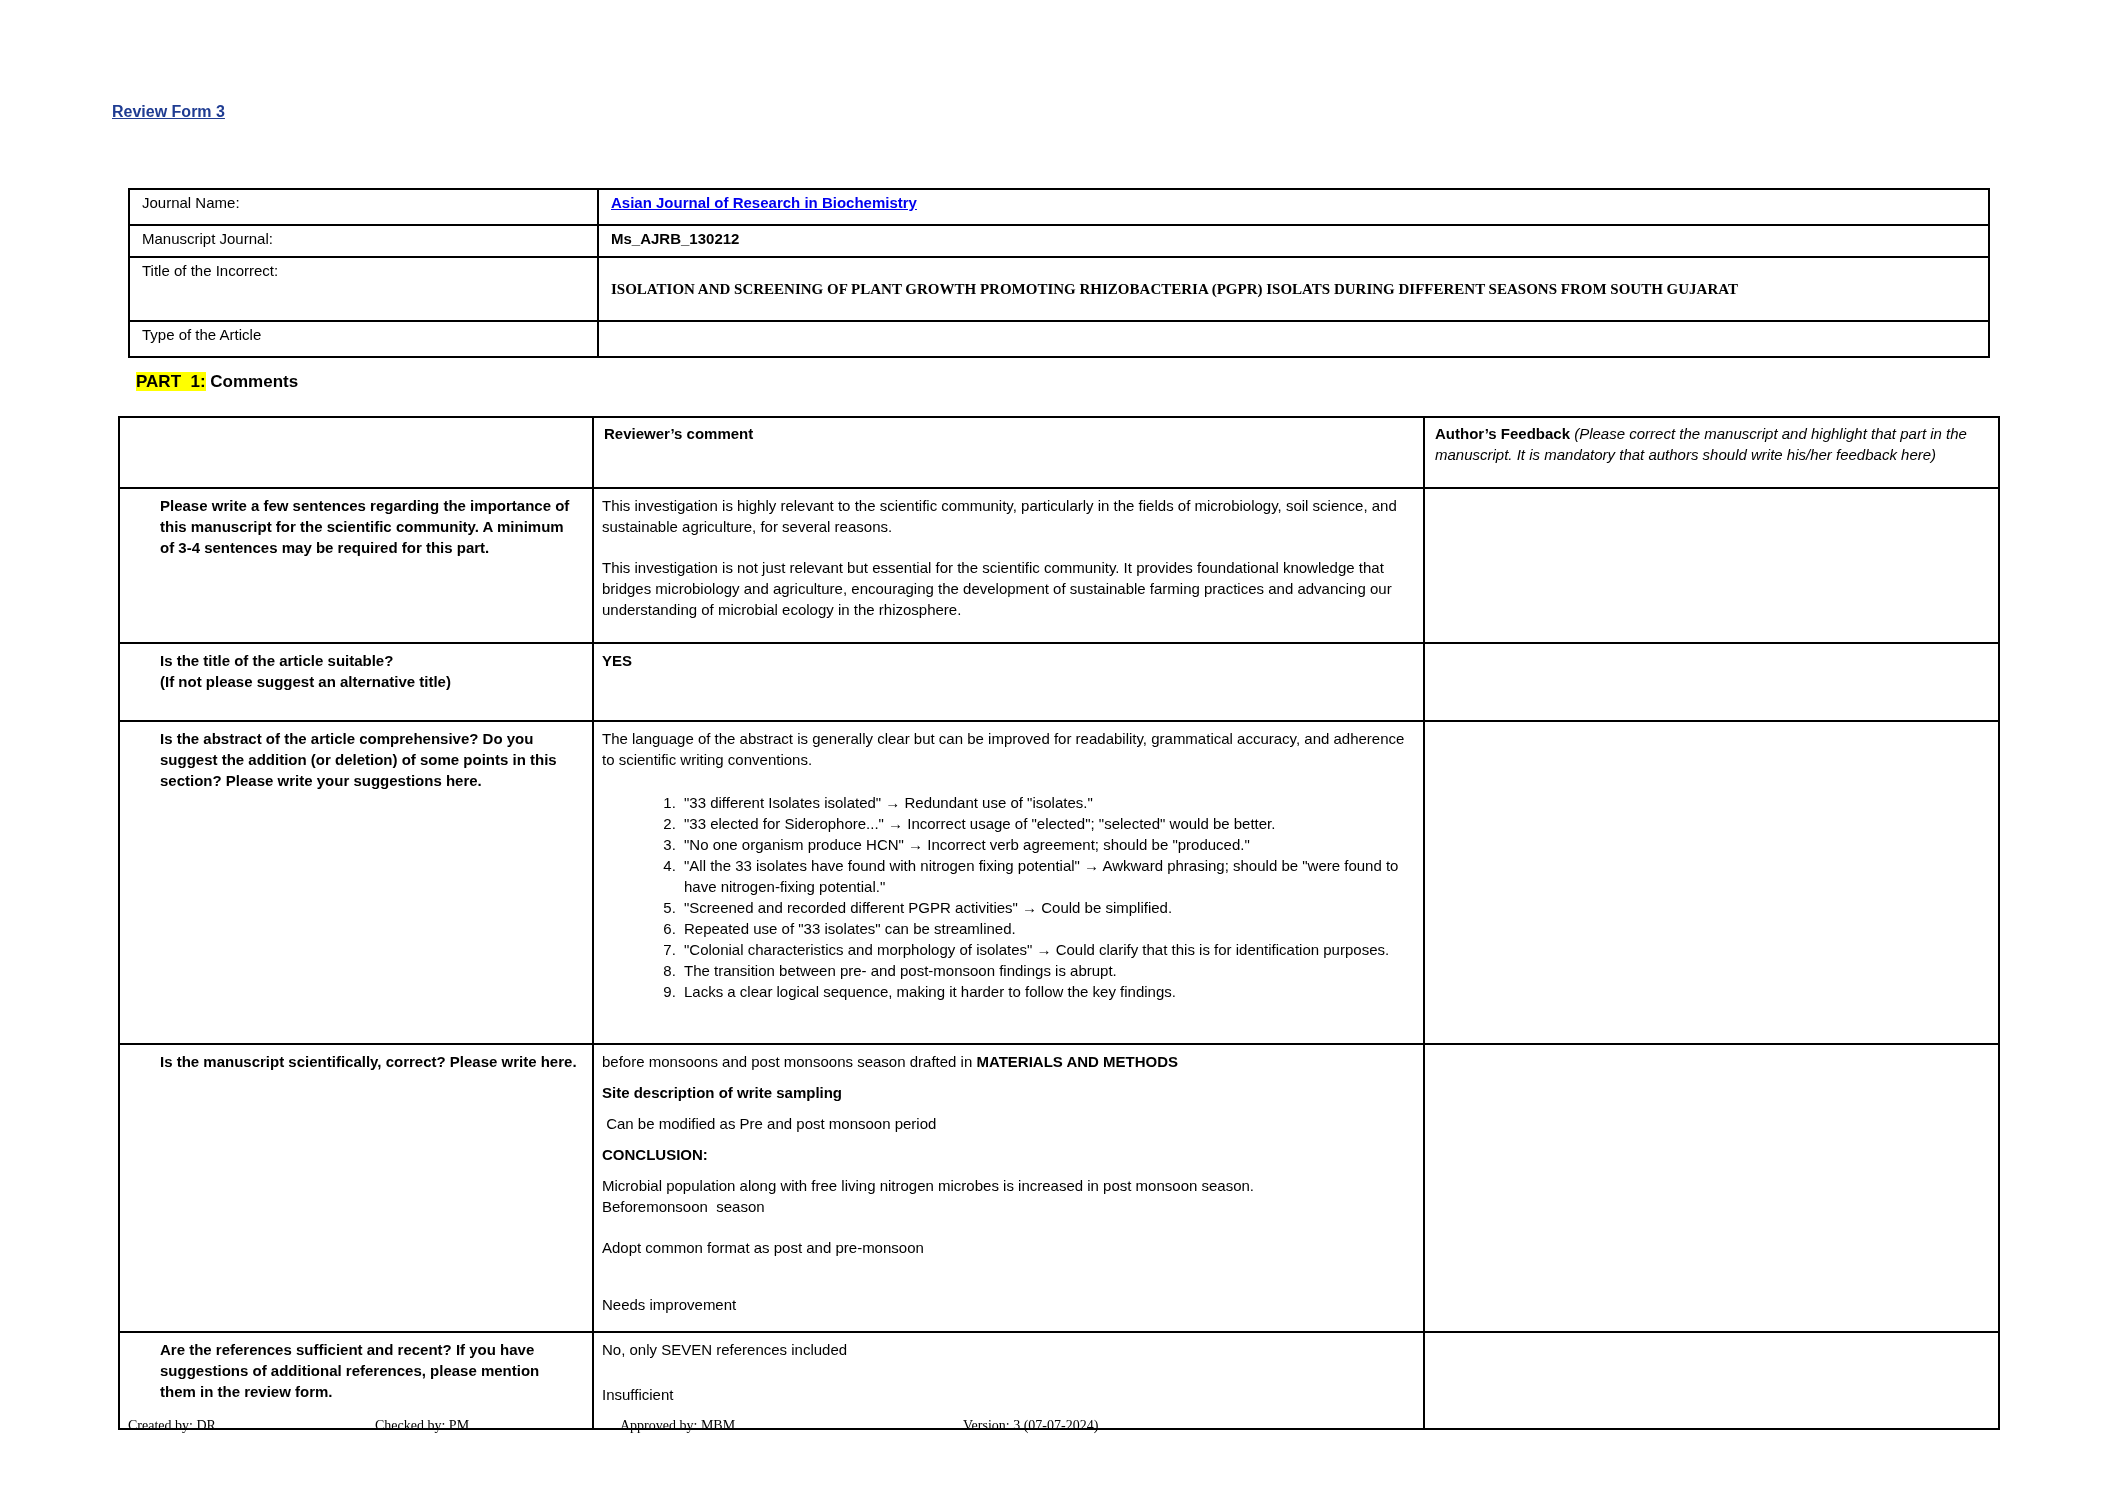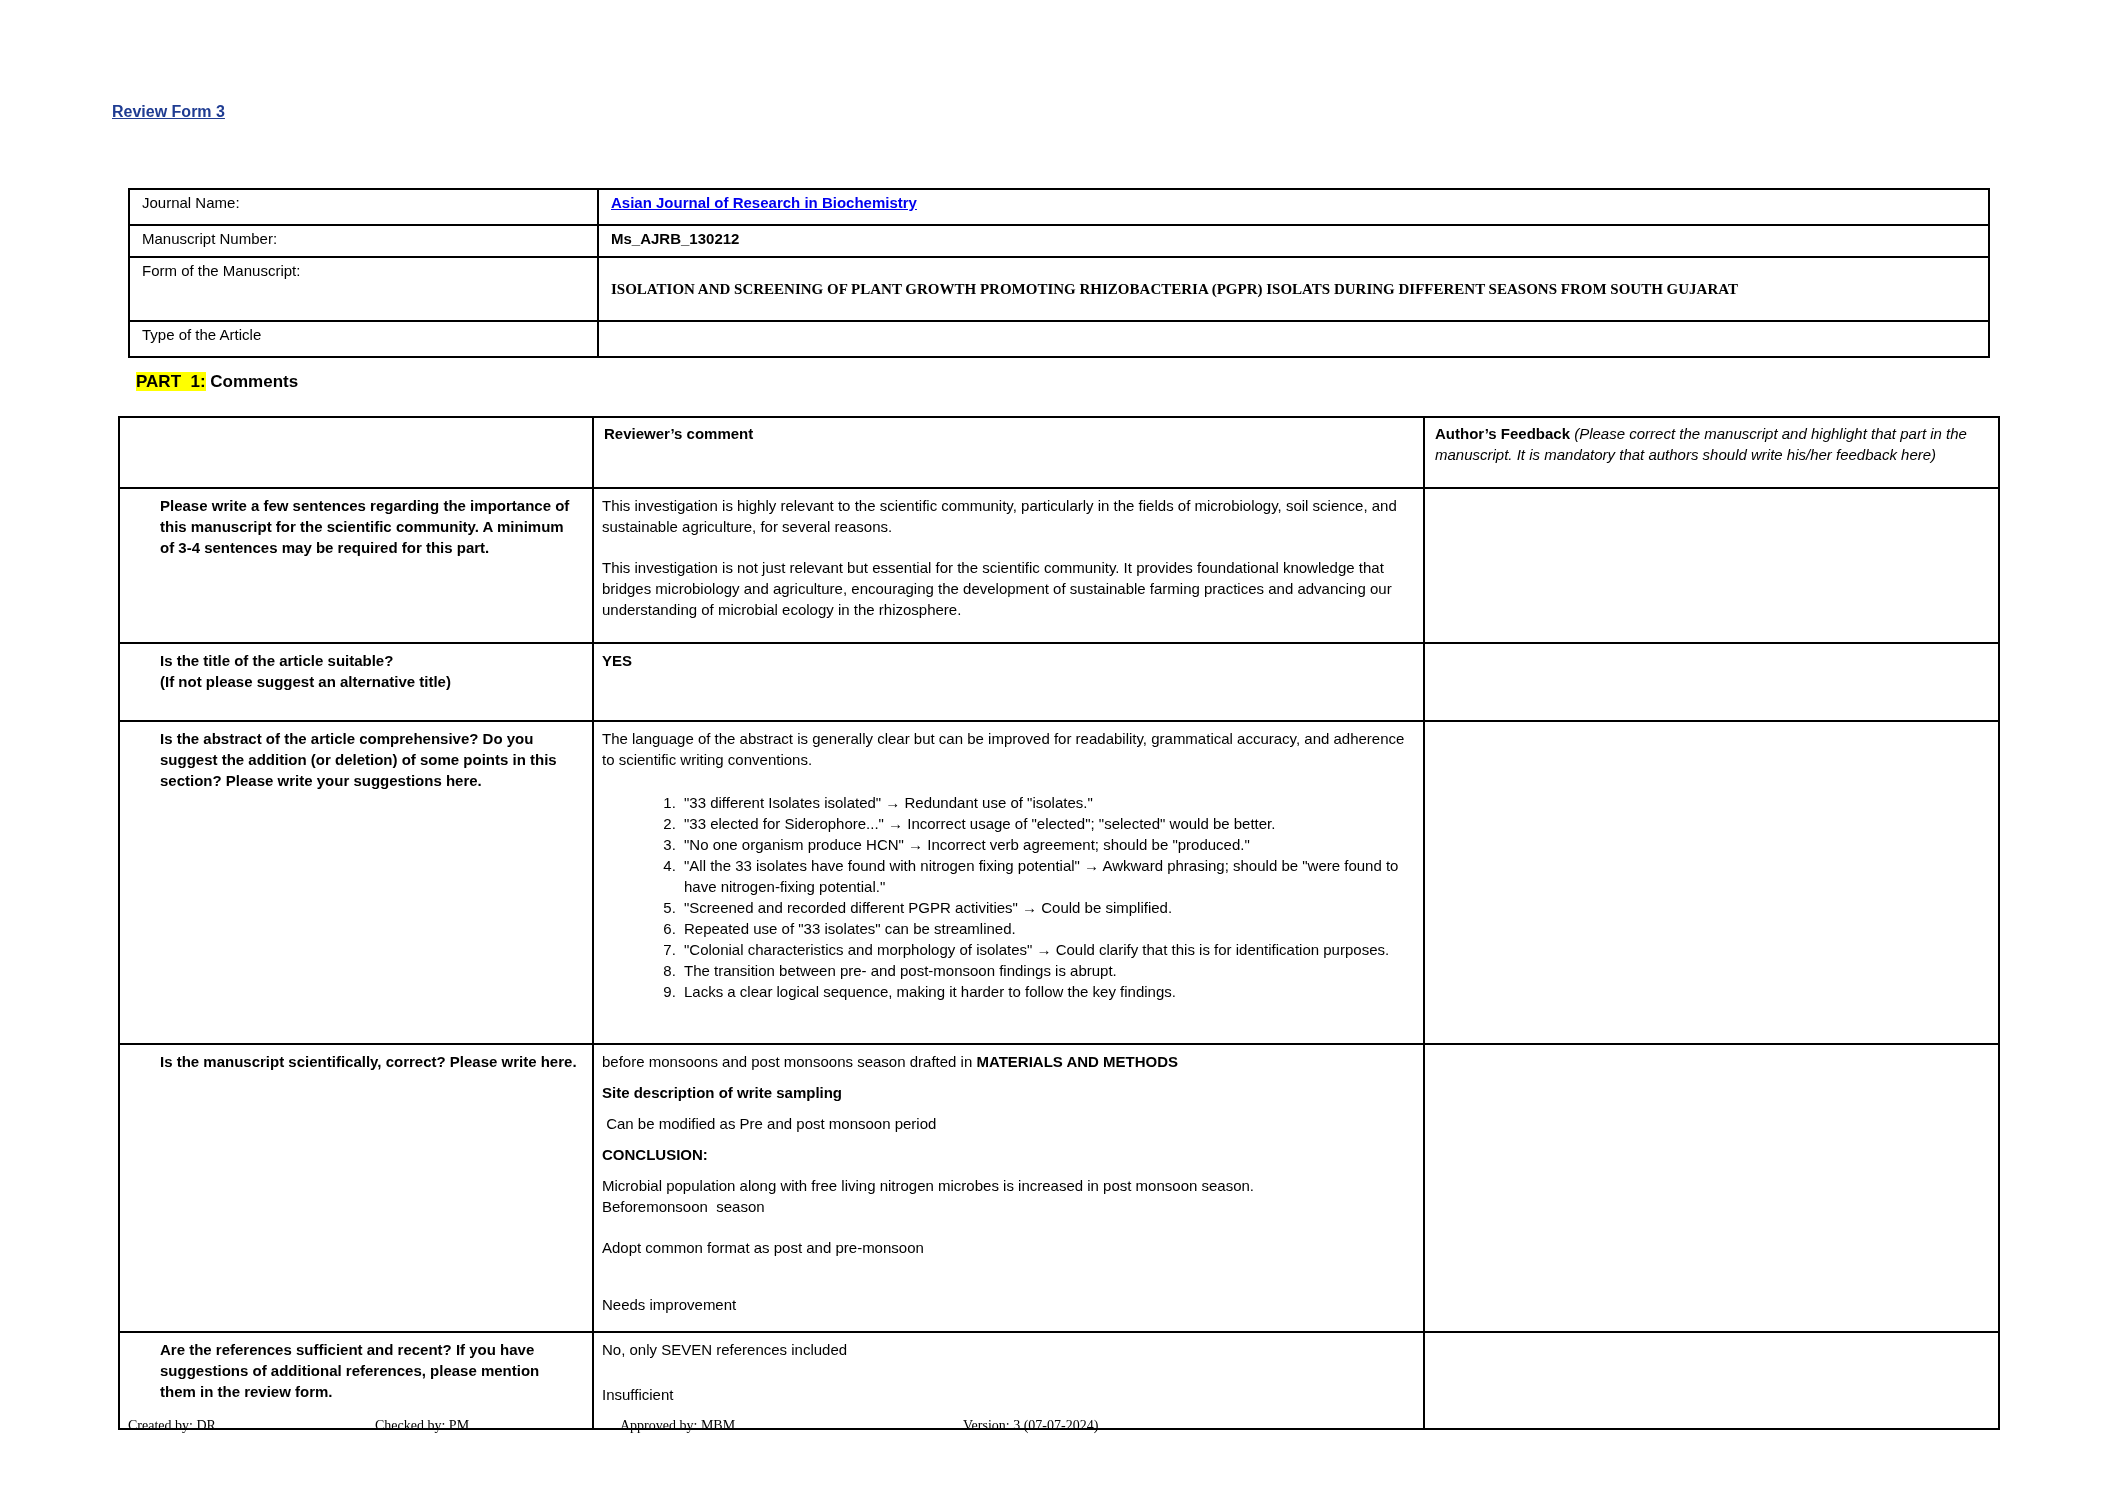--- a/index.html
+++ b/index.html
@@ -75,25 +75,25 @@
     <colgroup>
         <col style="width:469px">
         <col>
       </colgroup>
     <tbody>
       <tr>
         <td style="height:28px">Journal Name:</td>
         <td><a class="journal-link" href="#">Asian Journal of Research in Biochemistry</a></td>
       </tr>
       <tr>
-        <td style="height:24px">Manuscript Number:</td>
+        <td style="height:24px">Manuscript Journal:</td>
         <td class="val">Ms_AJRB_130212</td>
       </tr>
       <tr>
-        <td style="height:56px">Form of the Manuscript:</td>
+        <td style="height:56px">Title of the Incorrect:</td>
         <td class="val vmid">ISOLATION AND SCREENING OF PLANT GROWTH PROMOTING RHIZOBACTERIA (PGPR) ISOLATS DURING DIFFERENT SEASONS FROM SOUTH GUJARAT</td>
       </tr>
       <tr>
         <td style="height:28px">Type of the Article</td>
         <td></td>
       </tr>
     </tbody>
   </table>
 
   <div class="part-heading"><span class="part-highlight">PART  1:</span><span> Comments</span></div>

